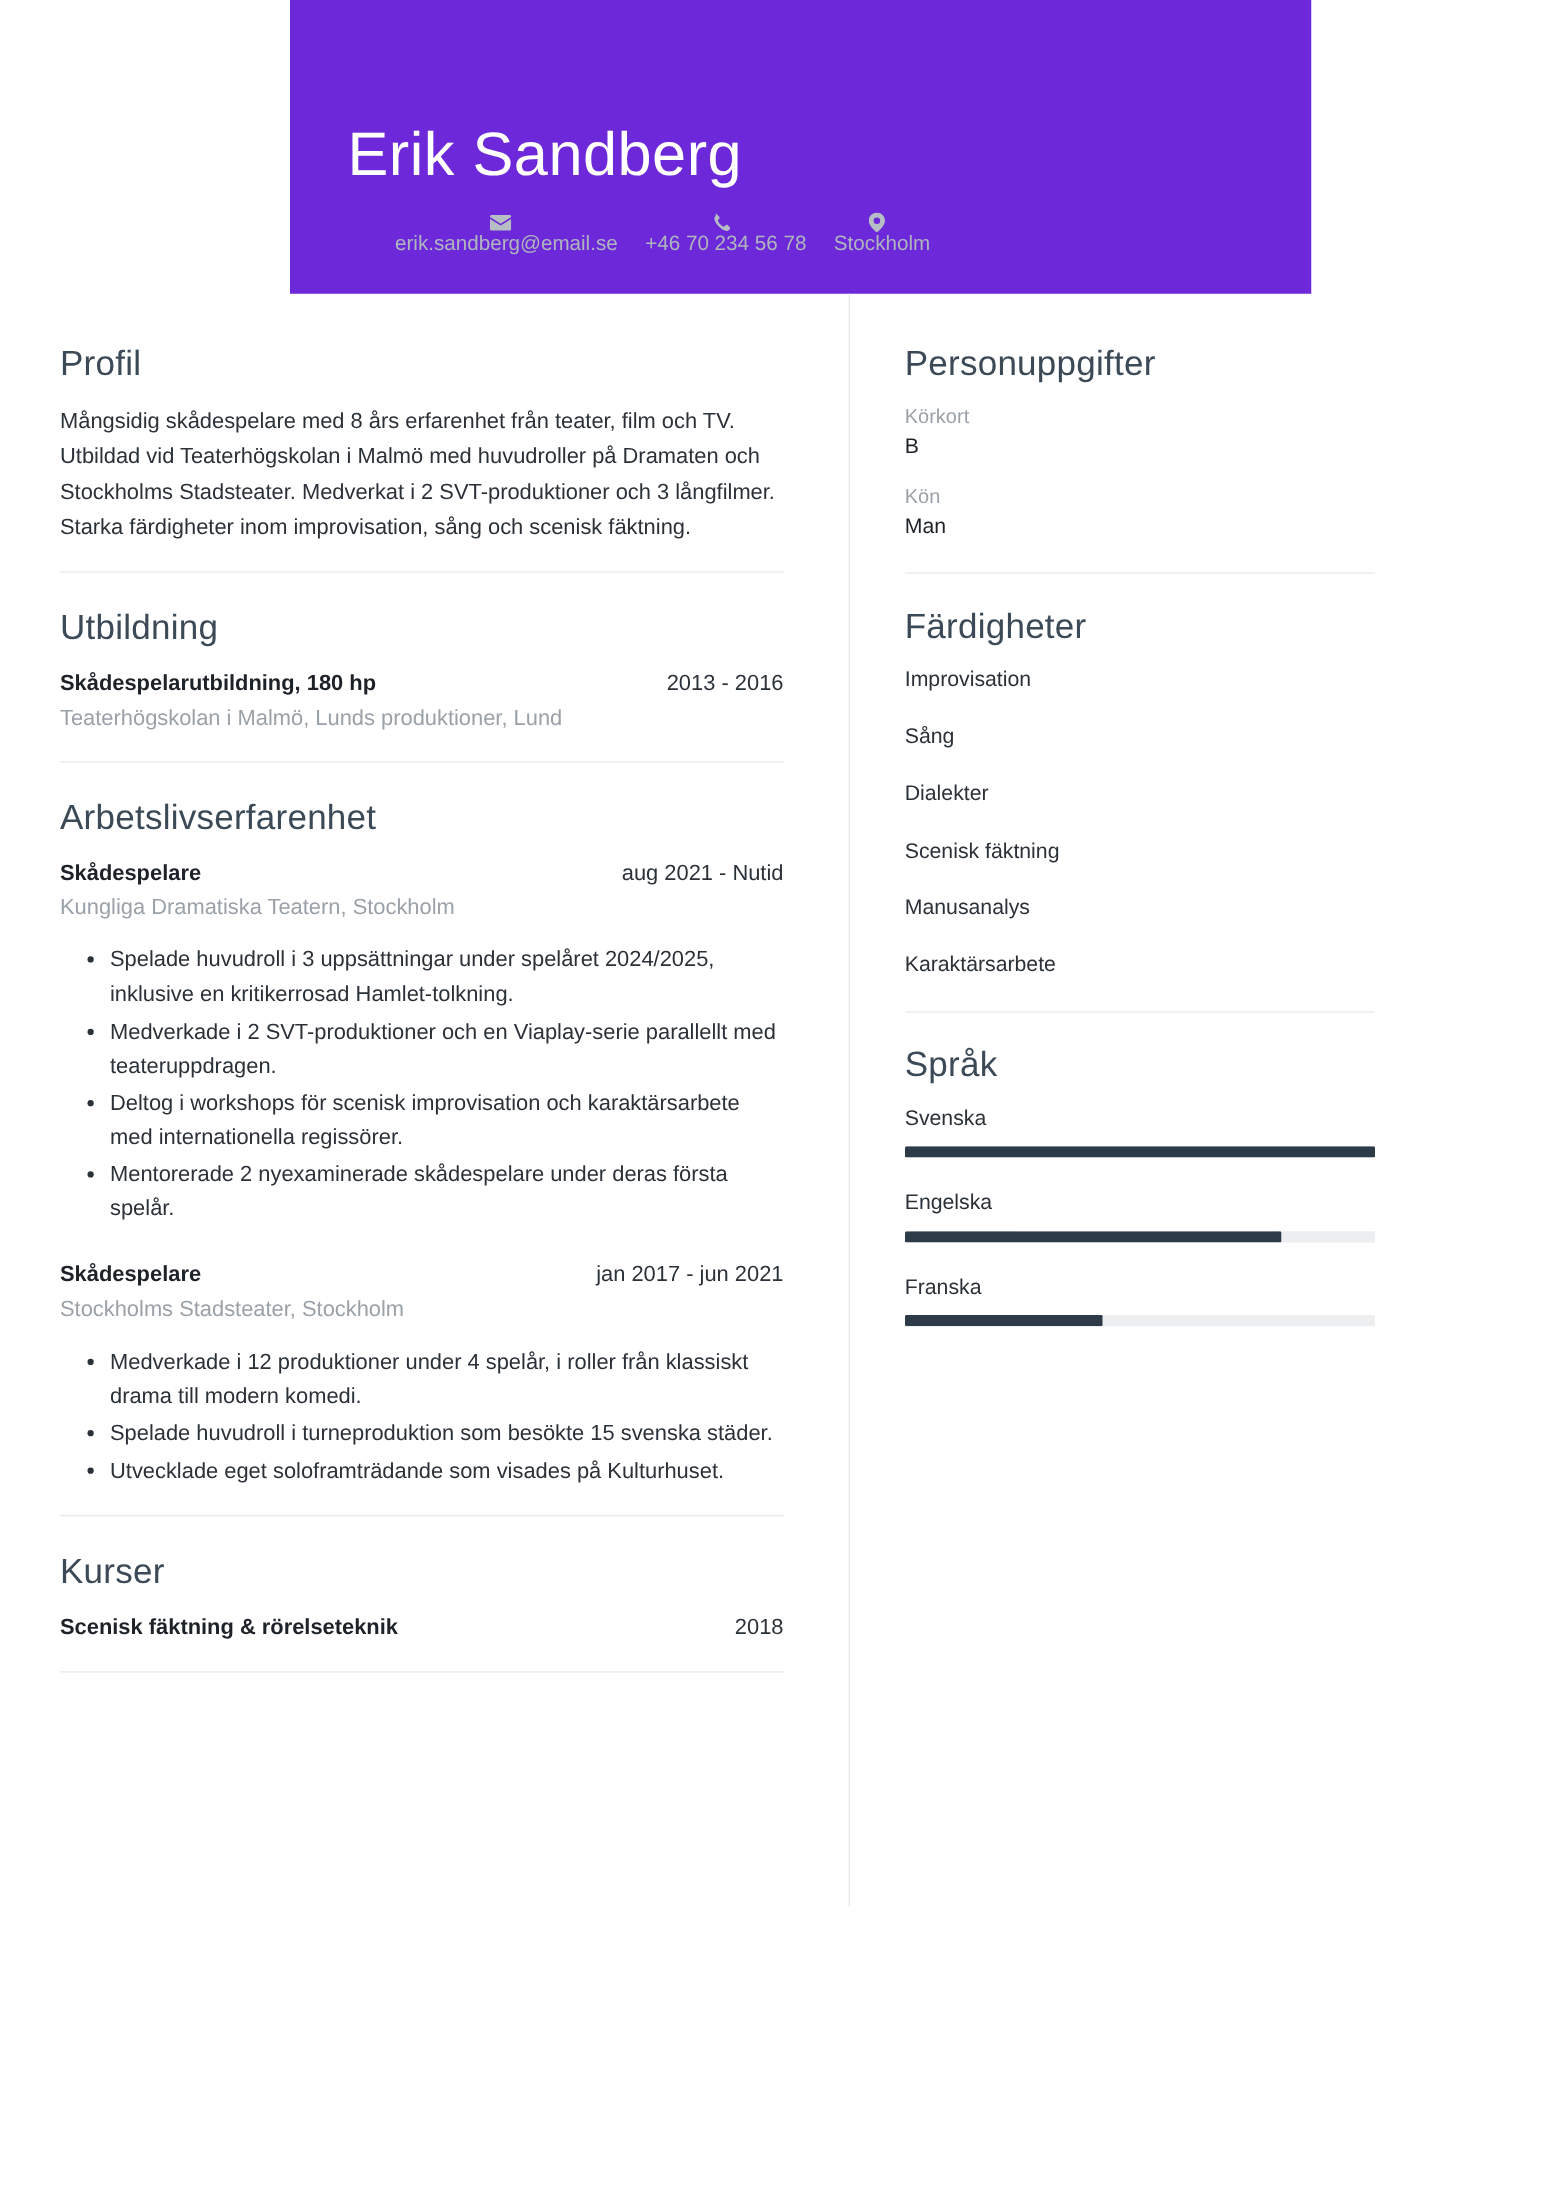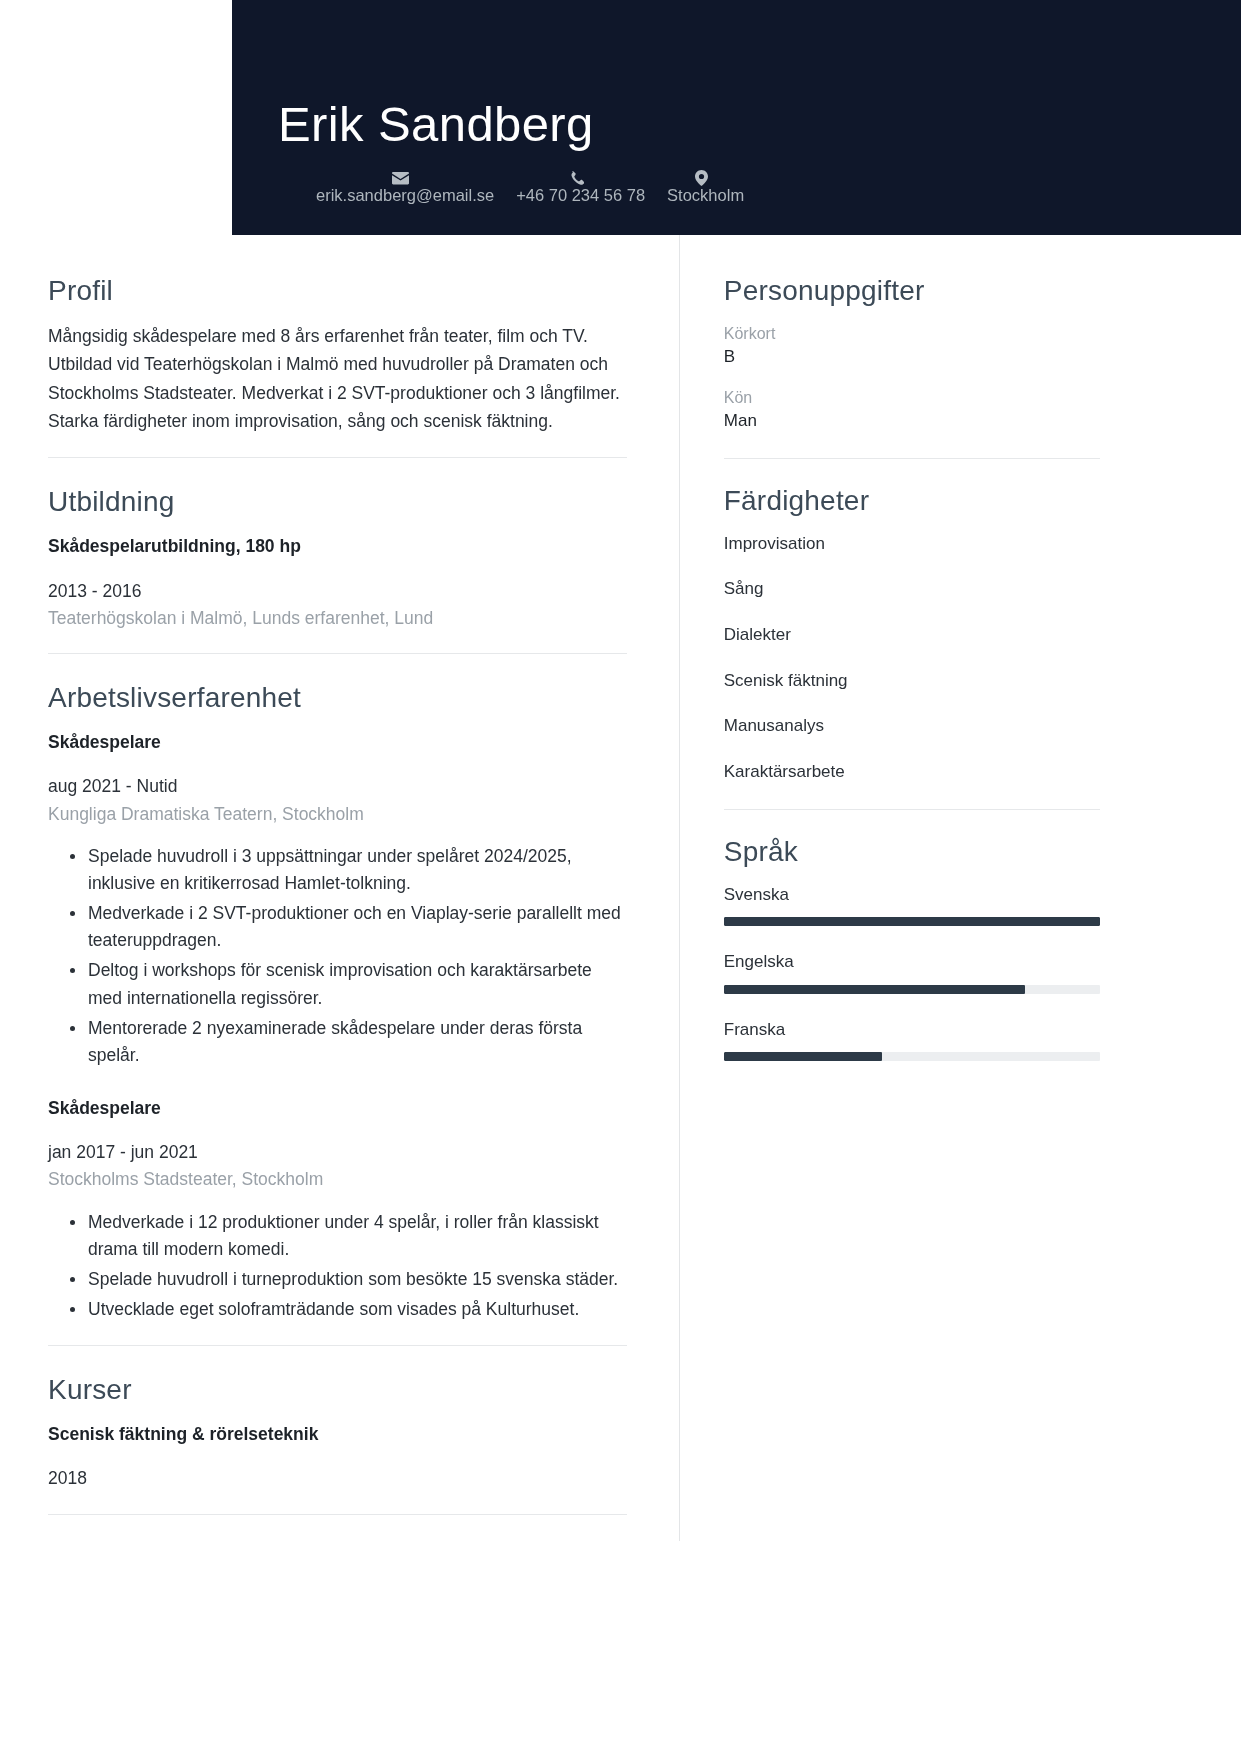--- a/index.html
+++ b/index.html
@@ -18,23 +18,23 @@
     height: 1754px;
     background: #ffffff;
     overflow: hidden;
   }
 
   
   .header-band {
     position: absolute;
     left: 232px;
     top: 0;
-    width: 1009px;
+    width: 817px;
     height: 235px;
-    background: #0f172a;
+    background: #6d28d9;
   }
   .header-inner {
     position: absolute;
     left: 46px;
     top: 0;
     right: 0;
     bottom: 0;
   }
   .cv-name {
     position: absolute;
@@ -118,21 +118,20 @@
   .profile-text {
     font-size: 17.5px;
     line-height: 1.62;
     color: #2b3138;
   }
   .entry-head {
     display: flex;
     justify-content: space-between;
     align-items: baseline;
     gap: 18px;
-    flex-direction: column;
   }
   .entry-title {
     font-size: 17.5px;
     font-weight: bold;
     color: #1d2228;
     line-height: 1.5;
   }
   .entry-date {
     font-size: 17.5px;
     font-weight: 400;
@@ -265,21 +264,21 @@
 
       <hr class="rule">
 
       <section class="sec">
         <h2 class="sec-title">Utbildning</h2>
         <div class="entry-block">
           <div class="entry-head">
             <div class="entry-title">Skådespelarutbildning, 180 hp</div>
             <div class="entry-date">2013 - 2016</div>
           </div>
-          <div class="entry-sub">Teaterhögskolan i Malmö, Lunds erfarenhet, Lund</div>
+          <div class="entry-sub">Teaterhögskolan i Malmö, Lunds produktioner, Lund</div>
         </div>
       </section>
 
       <hr class="rule">
 
       <section class="sec">
         <h2 class="sec-title">Arbetslivserfarenhet</h2>
 
         <div class="entry-block">
           <div class="entry-head">

